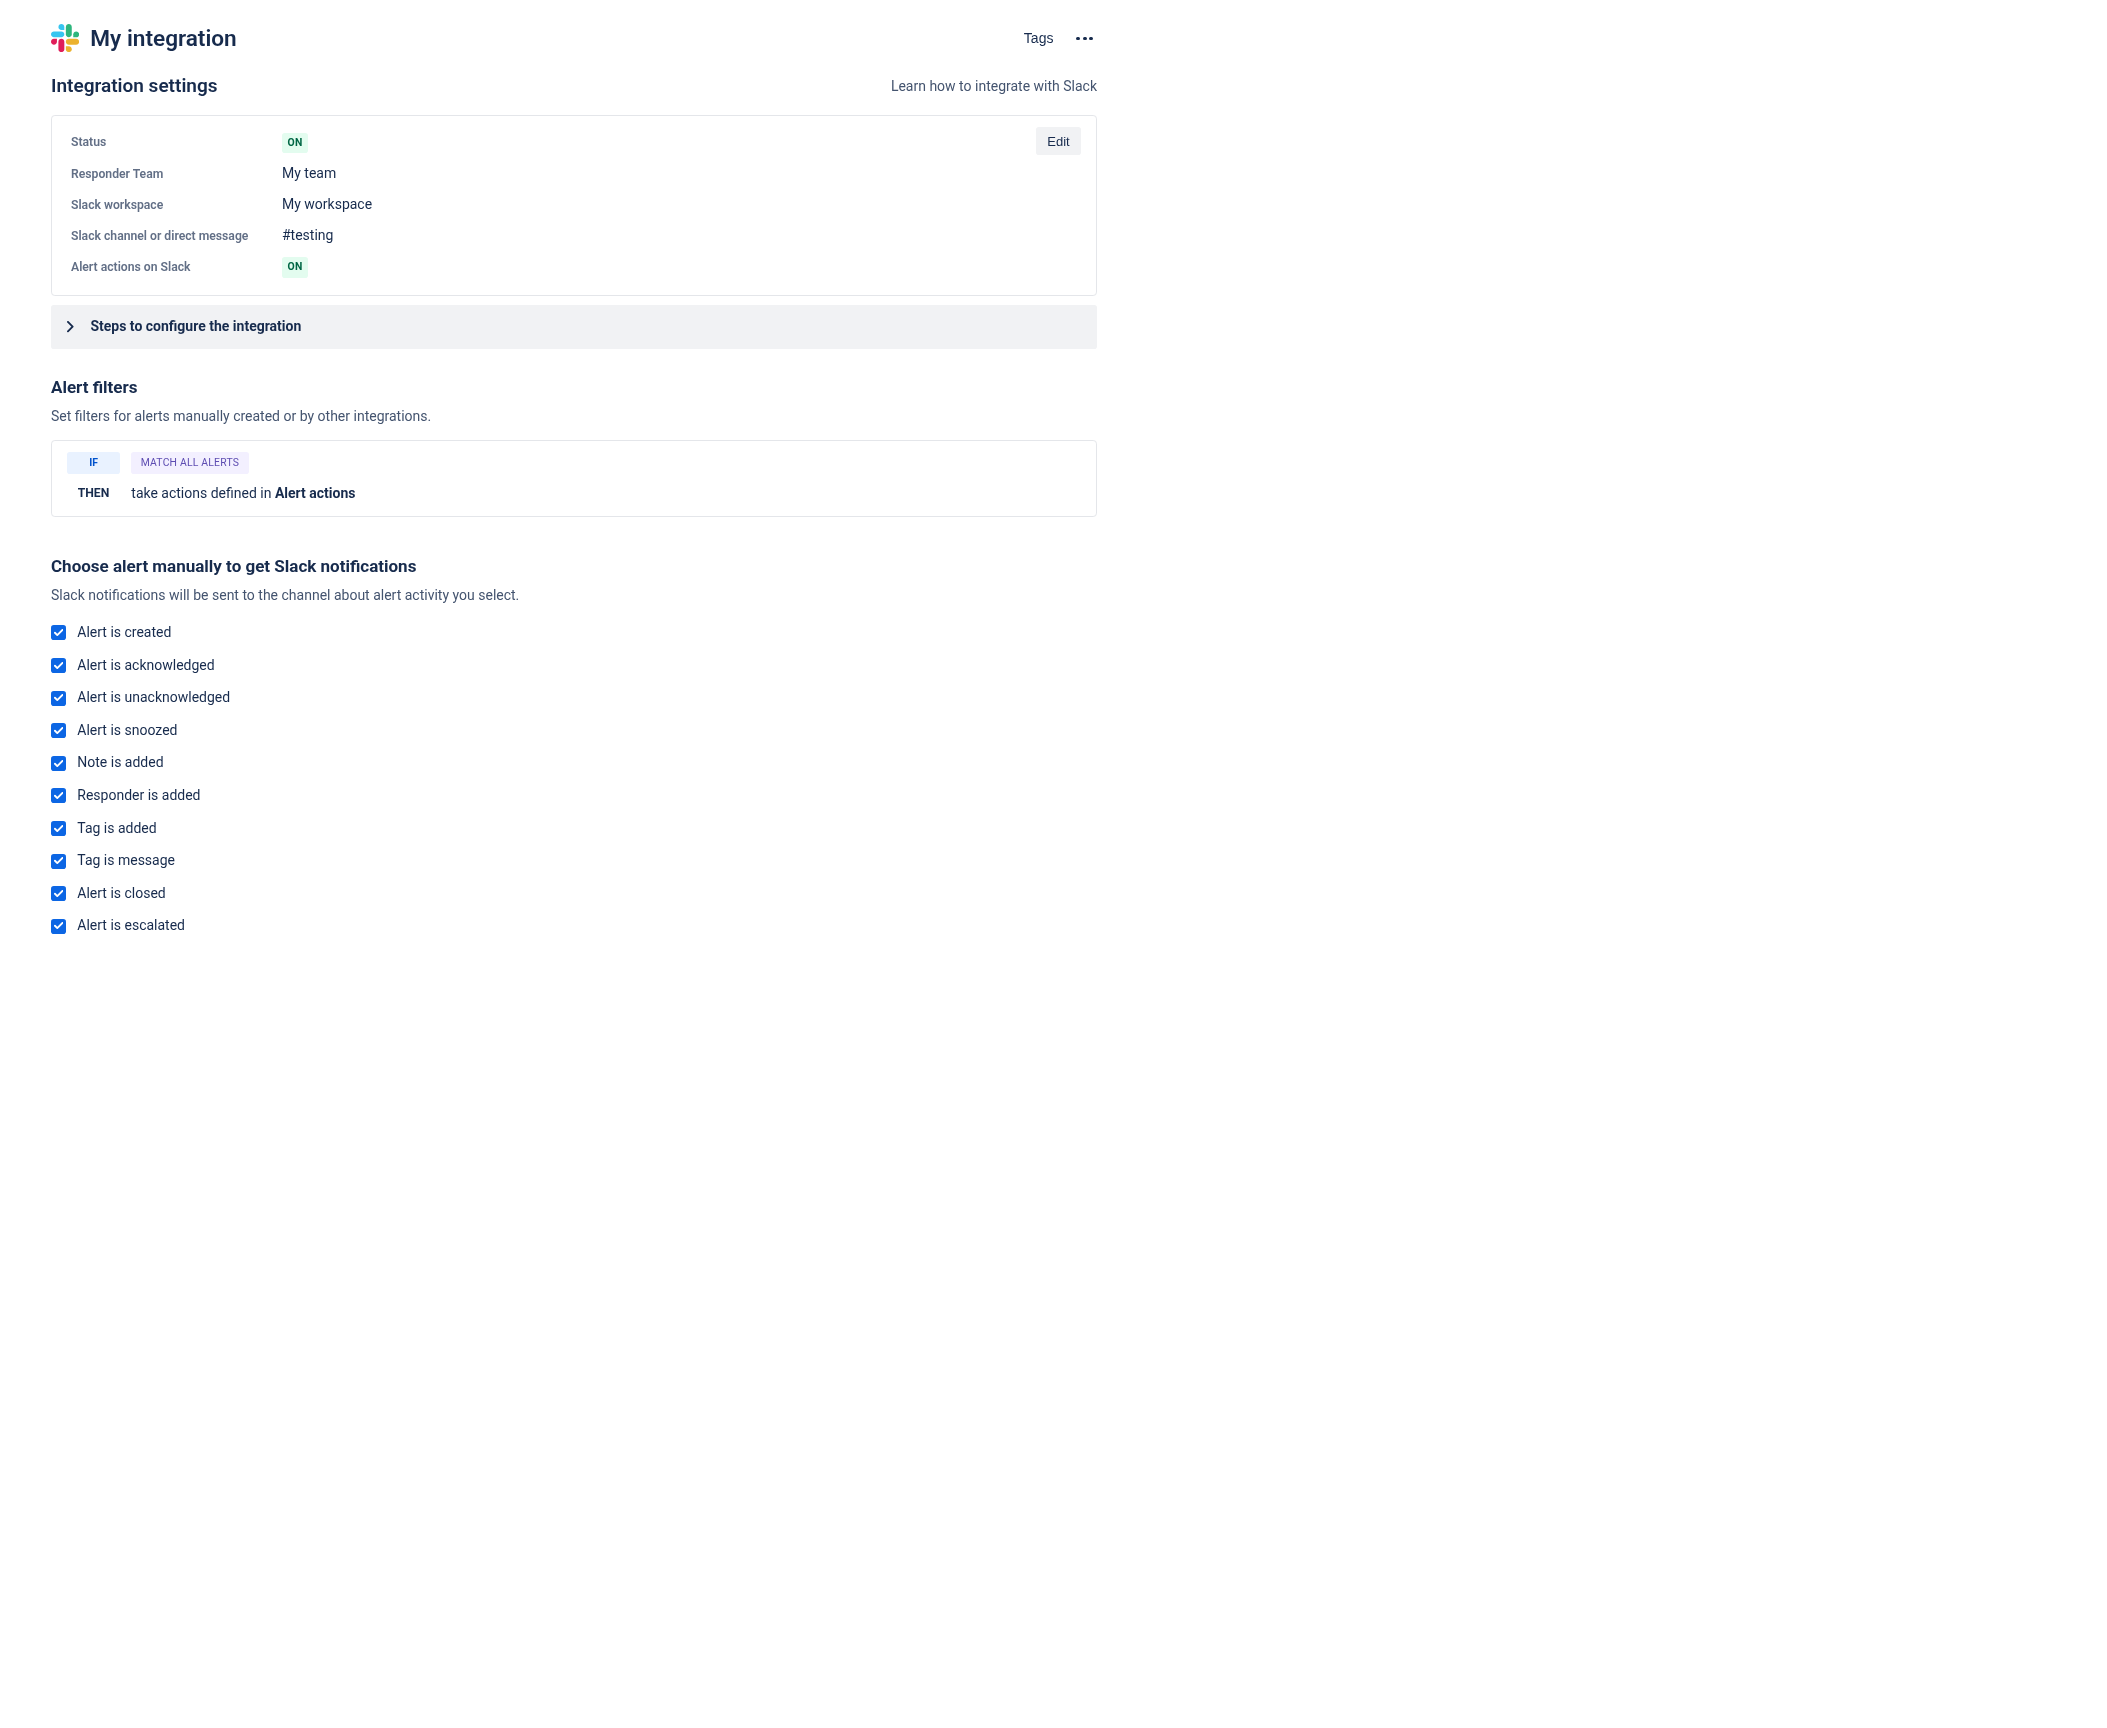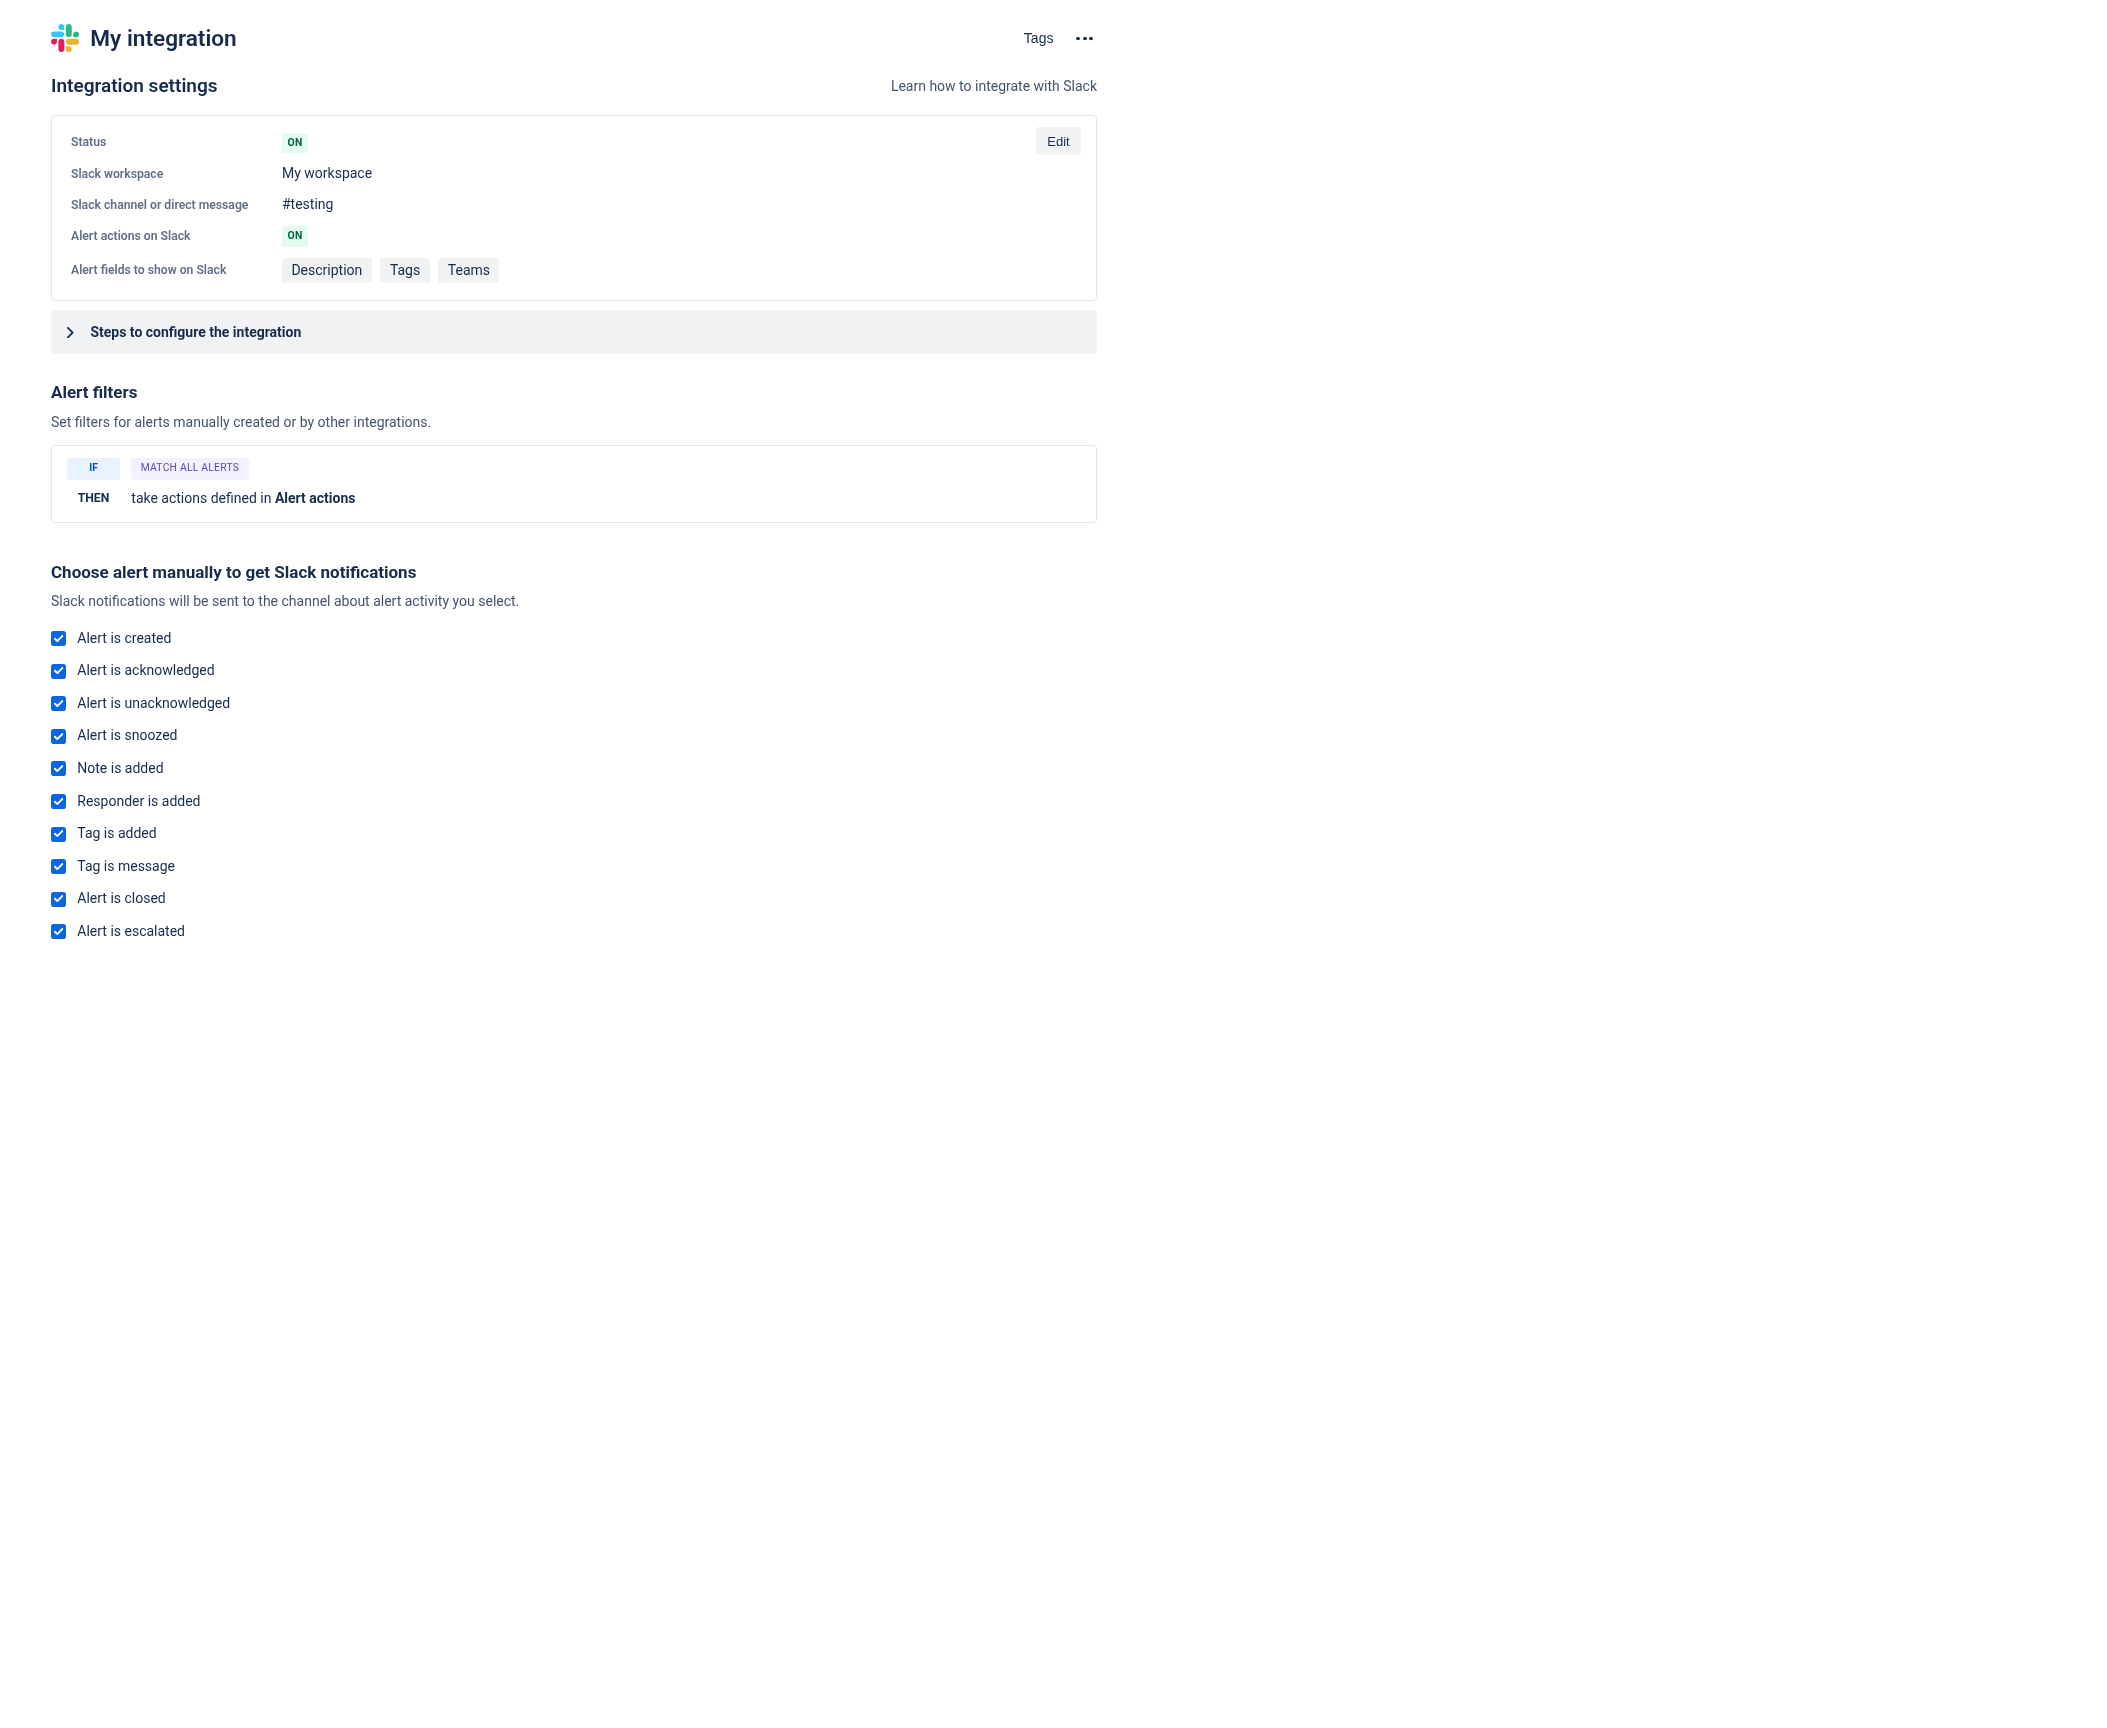--- a/index.html
+++ b/index.html
@@ -276,38 +276,34 @@
 </div>
 
 <div class="card">
   <button class="edit-btn">Edit</button>
 
   <div class="kv-row">
     <div class="kv-label">Status</div>
     <div><span class="badge-on">ON</span></div>
   </div>
   <div class="kv-row">
+    <div class="kv-label">Responder Team</div>
+    <div class="kv-value">My team</div>
+  </div>
+  <div class="kv-row">
     <div class="kv-label">Slack workspace</div>
     <div class="kv-value">My workspace</div>
   </div>
   <div class="kv-row">
     <div class="kv-label">Slack channel or direct message</div>
     <div class="kv-value">#testing</div>
   </div>
   <div class="kv-row">
     <div class="kv-label">Alert actions on Slack</div>
     <div><span class="badge-on">ON</span></div>
-  </div>
-  <div class="kv-row">
-    <div class="kv-label">Alert fields to show on Slack</div>
-    <div>
-      <span class="tag-pill">Description</span>
-      <span class="tag-pill">Tags</span>
-      <span class="tag-pill">Teams</span>
-    </div>
   </div>
 </div>
 
 <div class="expand-bar">
   <span class="chevron">
     <svg width="7.5" height="11.3" viewBox="0 0 8 12">
         <path d="M1 1 L6 6 L1 11" stroke="#172B4D" stroke-width="2" fill="none" stroke-linecap="round" stroke-linejoin="round"></path>
       </svg>
   </span>
   <span class="expand-bar-label">Steps to configure the integration</span>

